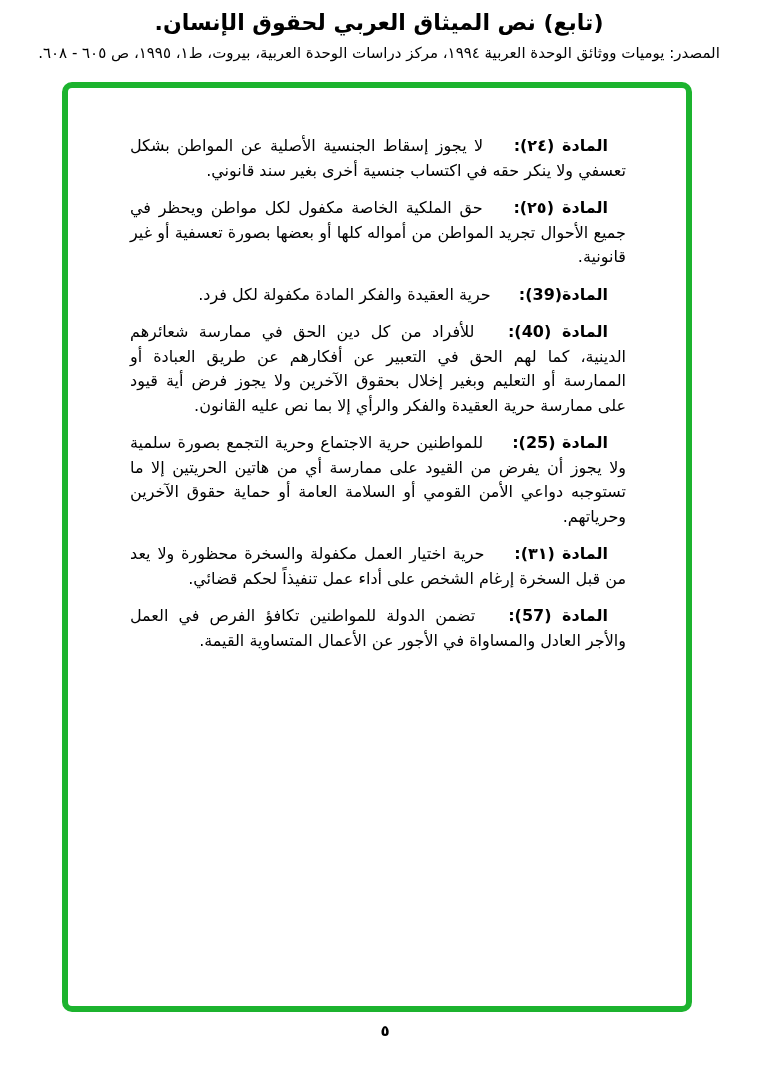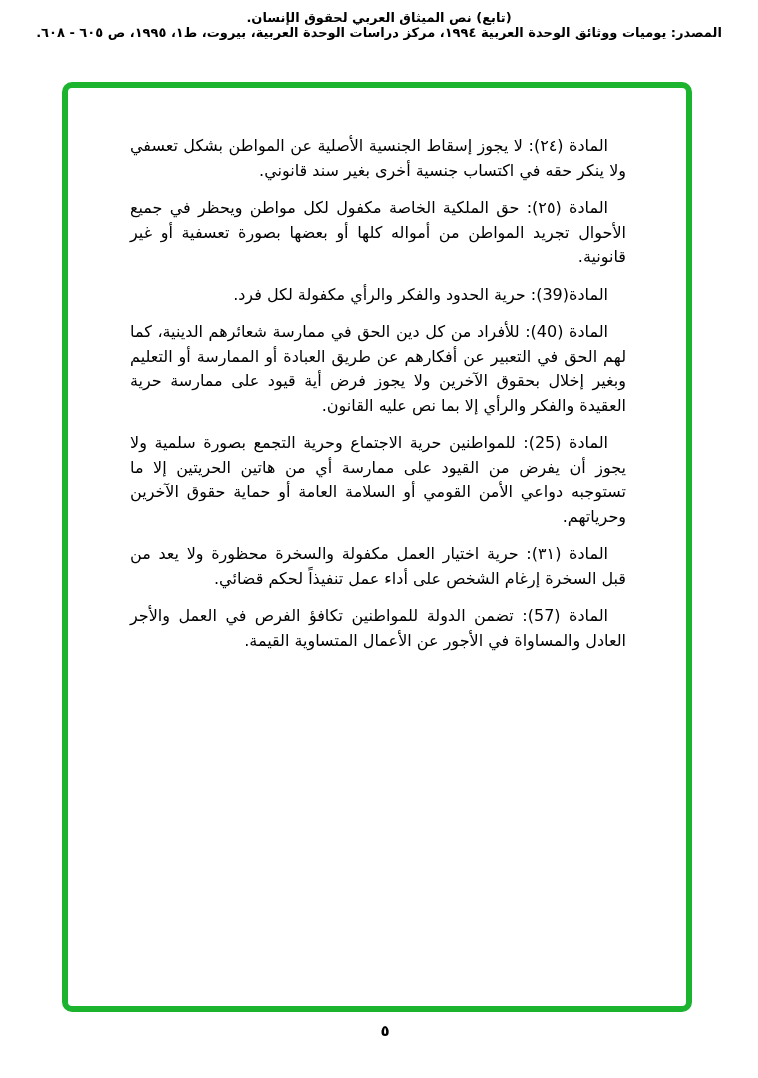--- a/index.html
+++ b/index.html
@@ -17,28 +17,29 @@
     direction: rtl;
   }
   .header {
     position: absolute;
     top: 10px;
     left: 0;
     width: 758px;
     text-align: center;
   }
   .header-title {
-    font-size: 13px;
+    font-size: 22px;
     font-weight: bold;
     color: #000;
     letter-spacing: 0.2px;
   }
   .source-line {
-    font-size: 13px;
-    font-weight: bold;
+    margin-top: 9px;
+    font-size: 15px;
+    font-weight: normal;
     color: #000;
     white-space: nowrap;
   }
   .charter-box {
     position: absolute;
     top: 82px;
     left: 62px;
     width: 630px;
     height: 930px;
     box-sizing: border-box;
@@ -54,21 +55,22 @@
     font-size: 16px;
     line-height: 24.5px;
     color: #000;
   }
   p.article {
     margin: 0 0 13px 0;
     text-indent: 18px;
   }
   p.article:last-child { margin-bottom: 0; }
   .article-label {
-    font-weight: normal;
+    font-weight: bold;
+    margin-left: 23px;
   }
   .page-number {
     position: absolute;
     top: 1022px;
     left: 0;
     width: 770px;
     text-align: center;
     font-size: 15px;
     font-weight: bold;
     color: #000;
@@ -81,21 +83,21 @@
 
   <div class="header">
     <div class="header-title">(تابع) نص الميثاق العربي لحقوق الإنسان.</div>
     <div class="source-line">المصدر: يوميات ووثائق الوحدة العربية ١٩٩٤، مركز دراسات الوحدة العربية، بيروت، ط١، ١٩٩٥، ص ٦٠٥ - ٦٠٨.</div>
   </div>
 
   <div class="charter-box">
     <div class="articles">
       <p class="article"><span class="article-label">المادة (٢٤):</span> <span>لا يجوز إسقاط الجنسية الأصلية عن المواطن بشكل تعسفي ولا ينكر حقه في اكتساب جنسية أخرى بغير سند قانوني.</span></p>
       <p class="article"><span class="article-label">المادة (٢٥):</span> <span>حق الملكية الخاصة مكفول لكل مواطن ويحظر في جميع الأحوال تجريد المواطن من أمواله كلها أو بعضها بصورة تعسفية أو غير قانونية.</span></p>
-      <p class="article"><span class="article-label">المادة(39):</span> <span>حرية الحدود والفكر والرأي مكفولة لكل فرد.</span></p>
+      <p class="article"><span class="article-label">المادة(39):</span> <span>حرية العقيدة والفكر المادة مكفولة لكل فرد.</span></p>
       <p class="article"><span class="article-label">المادة (40):</span> <span>للأفراد من كل دين الحق في ممارسة شعائرهم الدينية، كما لهم الحق في التعبير عن أفكارهم عن طريق العبادة أو الممارسة أو التعليم وبغير إخلال بحقوق الآخرين ولا يجوز فرض أية قيود على ممارسة حرية العقيدة والفكر والرأي إلا بما نص عليه القانون.</span></p>
       <p class="article"><span class="article-label">المادة (25):</span> <span>للمواطنين حرية الاجتماع وحرية التجمع بصورة سلمية ولا يجوز أن يفرض من القيود على ممارسة أي من هاتين الحريتين إلا ما تستوجبه دواعي الأمن القومي أو السلامة العامة أو حماية حقوق الآخرين وحرياتهم.</span></p>
       <p class="article"><span class="article-label">المادة (٣١):</span> <span>حرية اختيار العمل مكفولة والسخرة محظورة ولا يعد من قبل السخرة إرغام الشخص على أداء عمل تنفيذاً لحكم قضائي.</span></p>
       <p class="article"><span class="article-label">المادة (57):</span> <span>تضمن الدولة للمواطنين تكافؤ الفرص في العمل والأجر العادل والمساواة في الأجور عن الأعمال المتساوية القيمة.</span></p>
     </div>
   </div>
 
   <div class="page-number">٥</div>
 
 </div>

